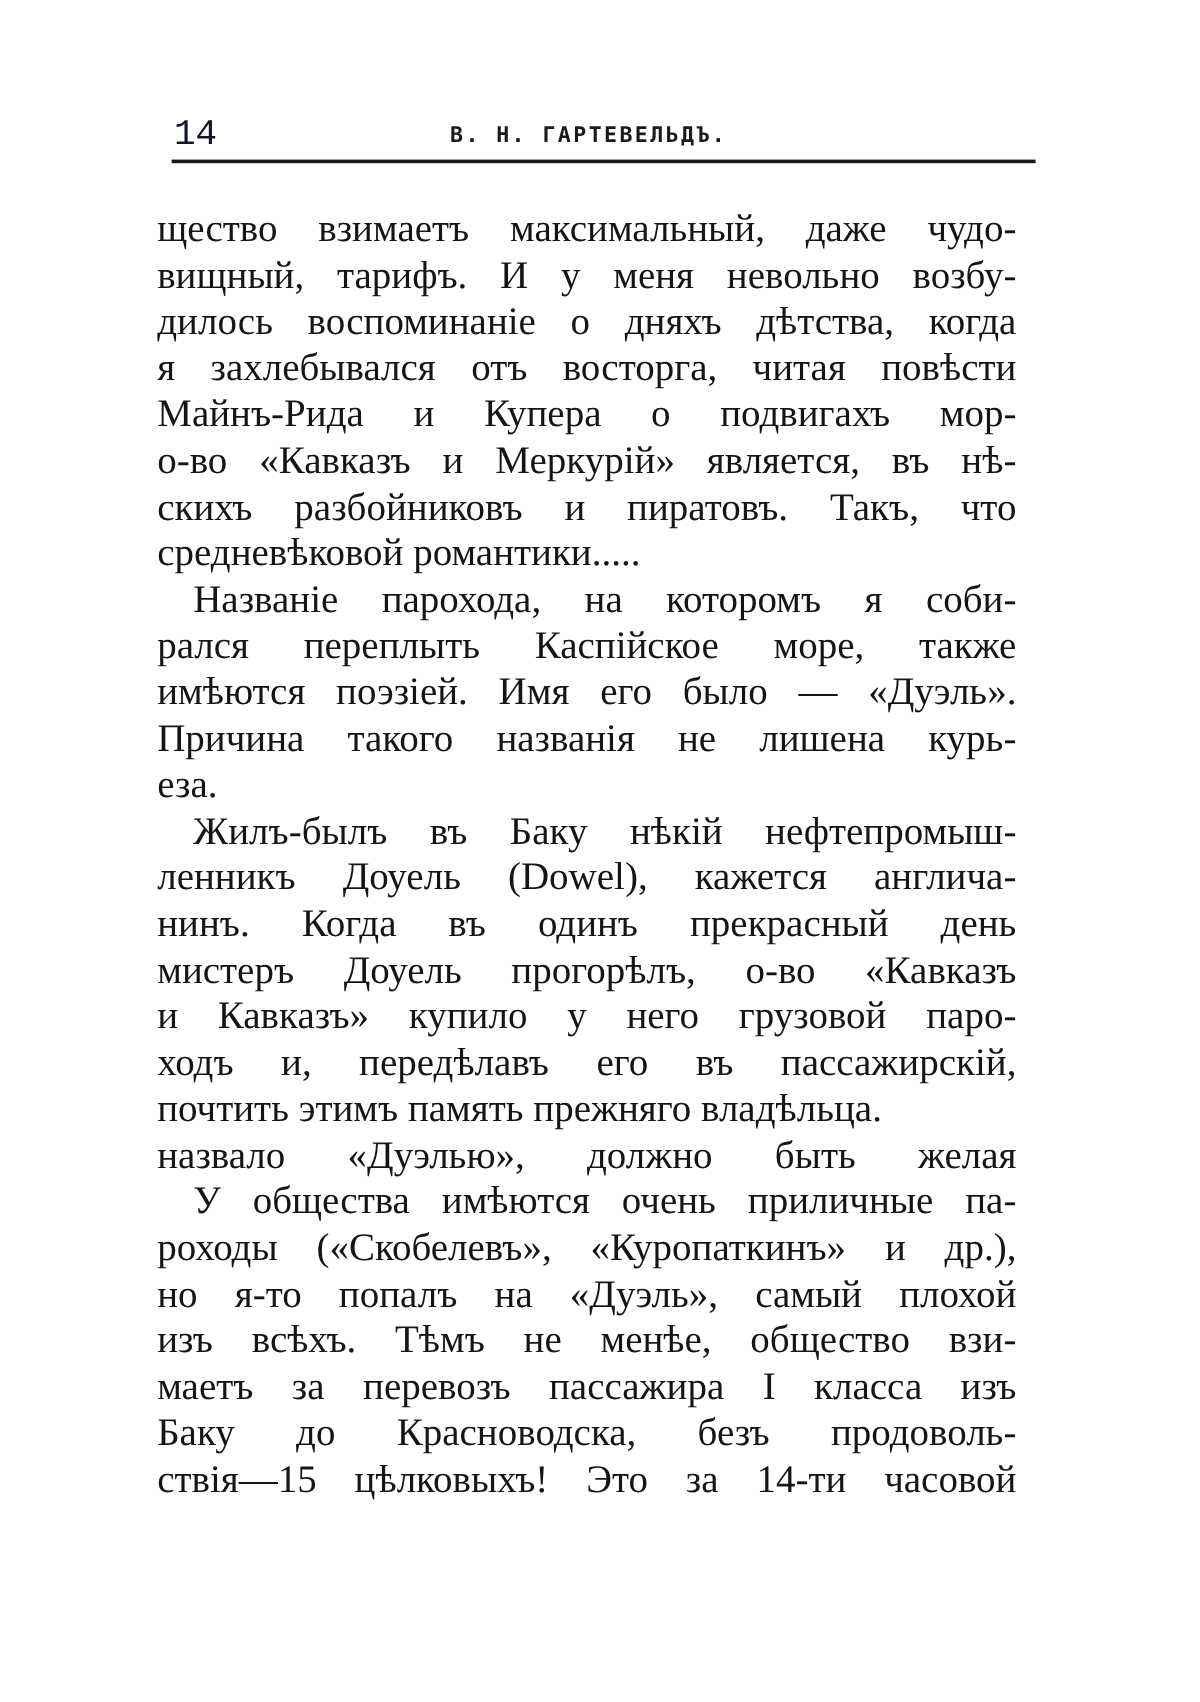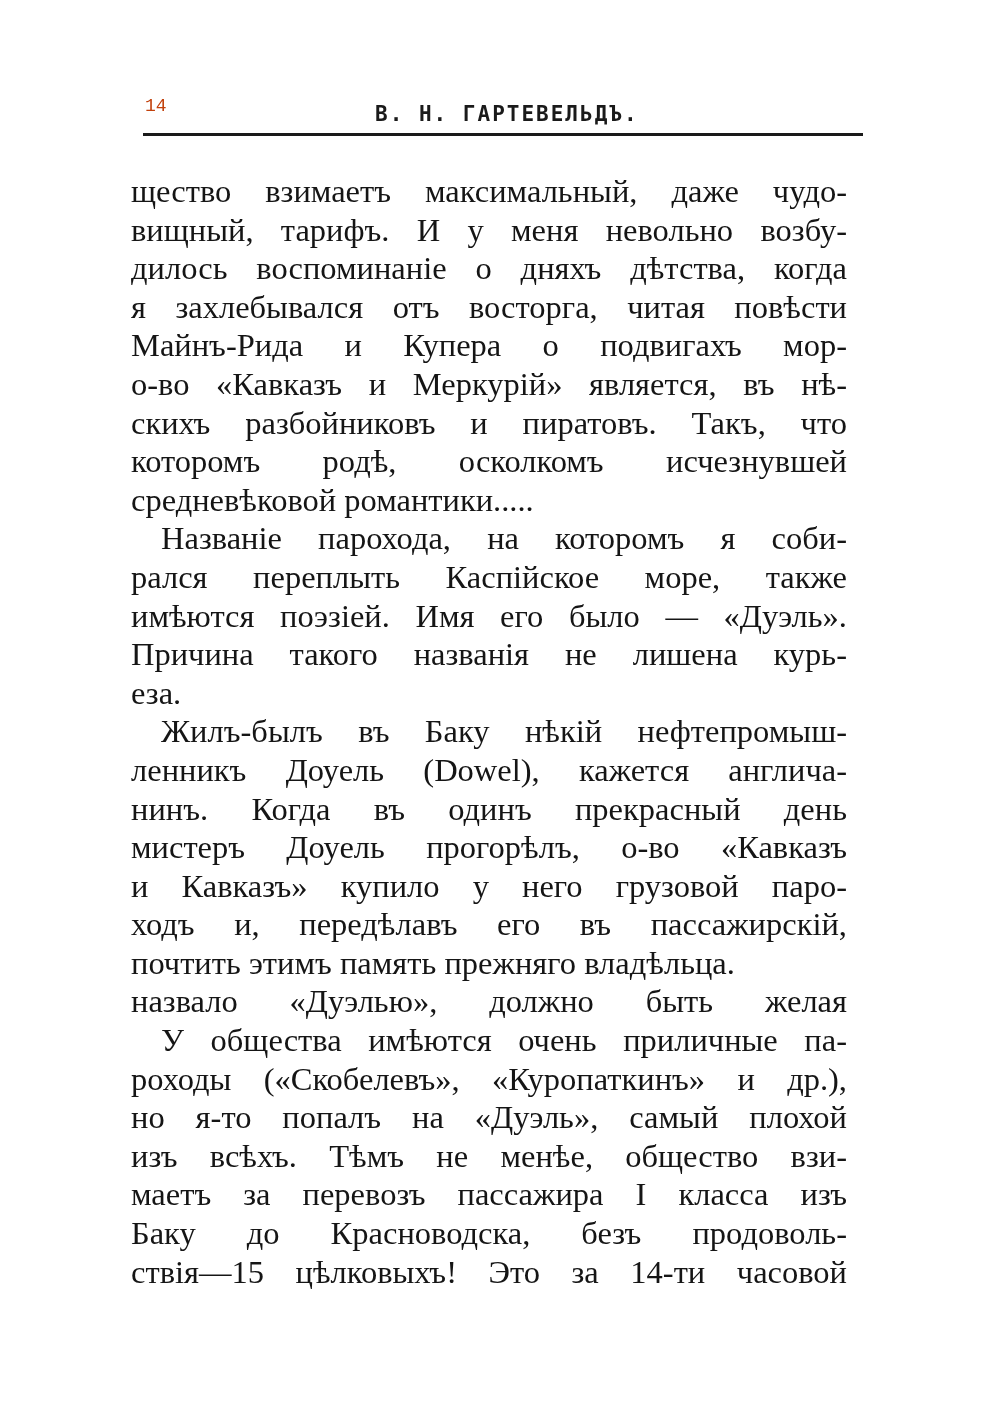--- a/index.html
+++ b/index.html
@@ -1,20 +1,20 @@
 <!DOCTYPE html>
 <html><head>
 <meta charset="utf-8">
 <style>
   html, body { margin: 0; padding: 0; background: #ffffff; }
   body { width: 1000px; height: 1418px; position: relative; overflow: hidden; }
   .page { position: absolute; left: 0; top: 0; width: 1000px; height: 1418px; background: #fff; color: #1a1a1a; }
   .header { position: absolute; left: 145px; top: 96px; width: 717px; height: 34px; font-family: "DejaVu Serif", serif; }
-  .page-number { position: absolute; left: 0; top: 0; font-size: 18px; font-family: "Liberation Mono", monospace; color: #c2410c; }
-  .running-head { position: absolute; left: 230px; top: 6px; font-size: 21px; font-weight: bold; letter-spacing: 2px; font-family: "DejaVu Sans Mono", monospace; color: #1a1a1a; }
+  .page-number { position: absolute; left: 0; top: 0; font-size: 30px; font-family: "Liberation Mono", monospace; color: #0f172a; }
+  .running-head { position: absolute; left: 230px; top: 6px; font-size: 18px; font-weight: bold; letter-spacing: 2px; font-family: "DejaVu Sans Mono", monospace; color: #1a1a1a; }
   .rule { position: absolute; left: 143px; top: 133px; width: 720px; height: 3px; background: #1a1a1a; }
   .body { position: absolute; left: 131px; top: 172px; width: 716px; font-family: "Liberation Serif", serif; font-size: 32.5px; color: #151515; }
   .line { display: block; height: 38.6px; line-height: 38.6px; white-space: nowrap; text-align: justify; text-align-last: justify; }
   .line.last { text-align-last: left; }
   .line.indent { padding-left: 30px; }
 </style>
 </head>
 <body>
 
 <div class="page">
@@ -26,21 +26,20 @@
 
   <div class="body" id="body">
       <div>
         <span class="line">щество взимаетъ максимальный, даже чудо-</span>
         <span class="line">вищный, тарифъ. И у меня невольно возбу-</span>
         <span class="line">дилось воспоминаніе о дняхъ дѣтства, когда</span>
         <span class="line">я захлебывался отъ восторга, читая повѣсти</span>
         <span class="line">Майнъ-Рида и Купера о подвигахъ мор-</span>
         <span class="line">о-во «Кавказъ и Меркурій» является, въ нѣ-</span>
         <span class="line">скихъ разбойниковъ и пиратовъ. Такъ, что</span>
-        <span class="line">которомъ родѣ, осколкомъ исчезнувшей</span>
         <span class="line last">средневѣковой романтики.....</span>
       </div>
       <div>
         <span class="line indent">Названіе парохода, на которомъ я соби-</span>
         <span class="line">рался переплыть Каспійское море, также</span>
         <span class="line">имѣются поэзіей. Имя его было — «Дуэль».</span>
         <span class="line">Причина такого названія не лишена курь-</span>
         <span class="line last">еза.</span>
       </div>
       <div>

